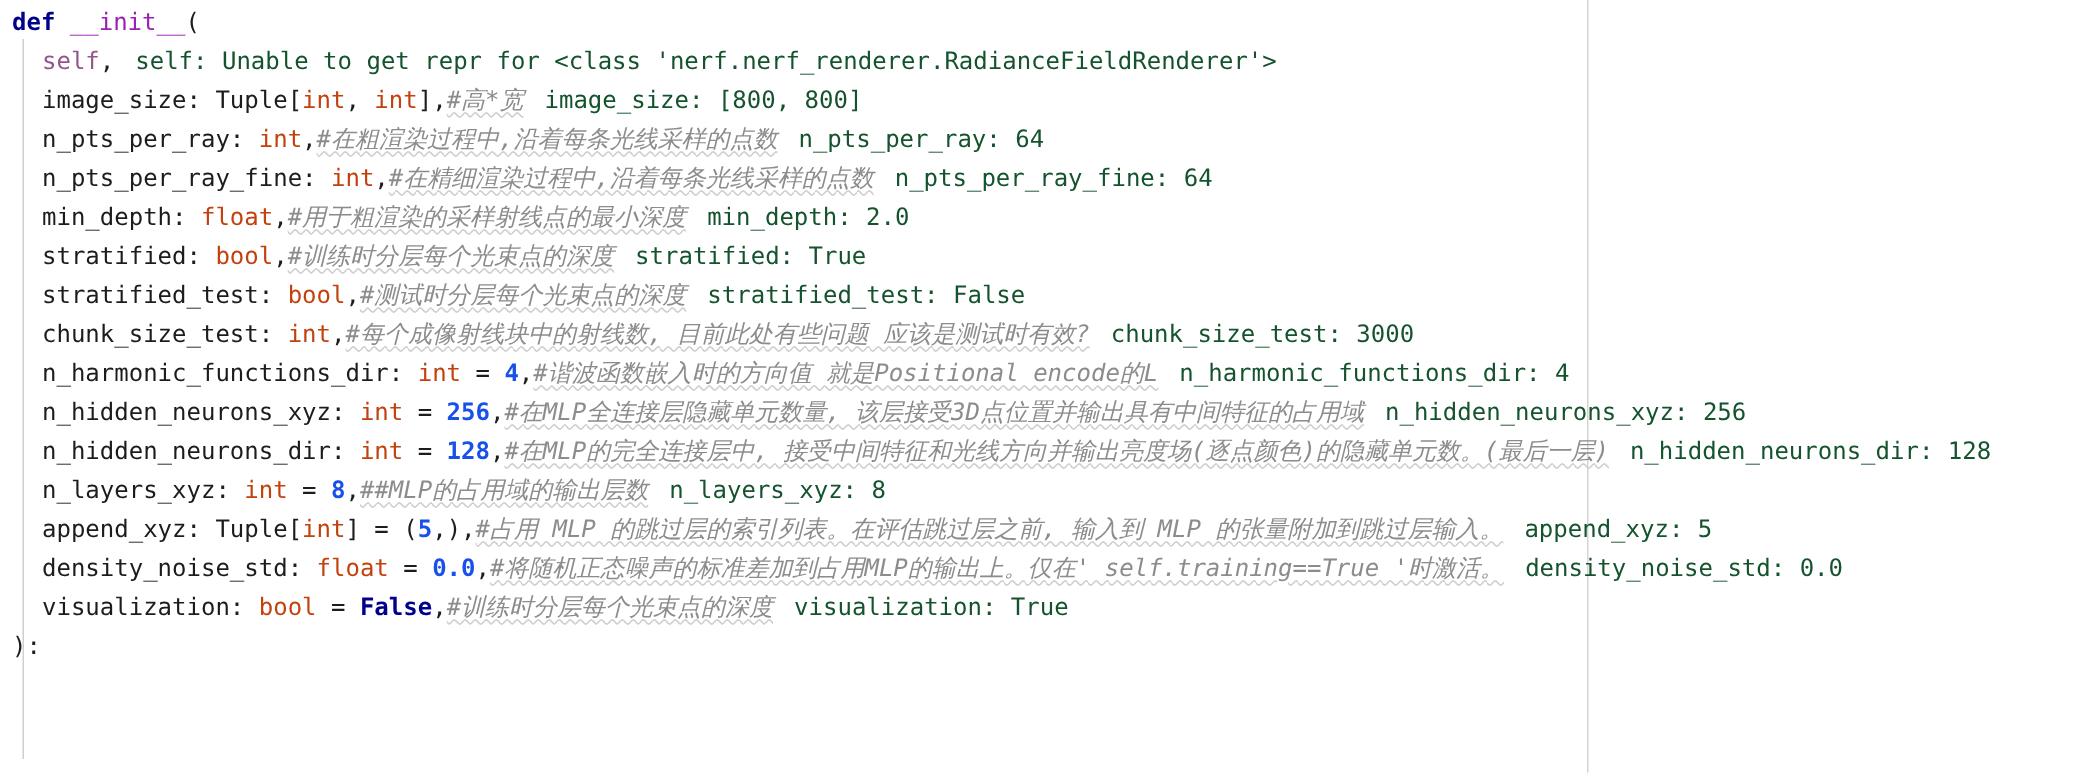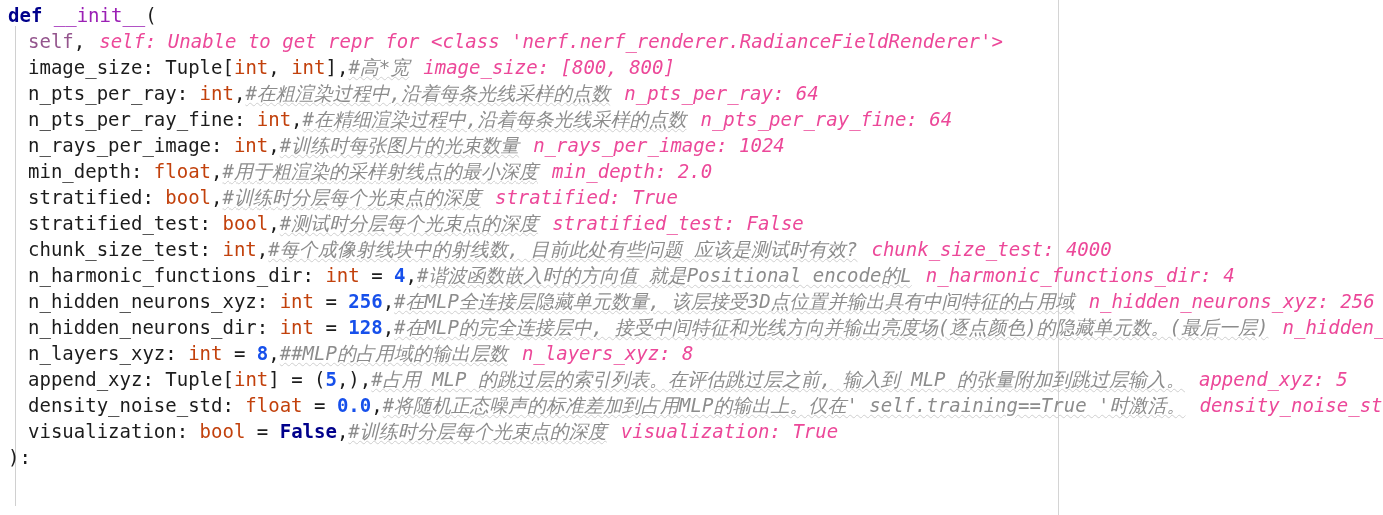--- a/index.html
+++ b/index.html
@@ -45,21 +45,21 @@
     left: 0;
     top: 0;
     width: 1383px;
     padding: 2px 0 0 0;
   }
 
   .line {
     height: 26px;
     line-height: 26px;
     white-space: pre;
-    font-size: 19px;
+    font-size: 16px;
     letter-spacing: 0px;
     color: #1c1c1c;
   }
 
   .ind1 { padding-left: 28px; }
   .ind0 { padding-left: 8px; }
 
   
   .tok-kw       { color: #00008b; font-weight: bold; }      
   .tok-fn       { color: #9b20b5; }                          
@@ -76,42 +76,40 @@
     font-style: italic;
     text-decoration-line: underline;
     text-decoration-style: wavy;
     text-decoration-color: #cfcfcf;
     text-decoration-thickness: 1px;
     text-underline-offset: 2px;
   }
 
   
   .tok-hint {
-    color: #ec4899;
-    font-style: italic;
+    color: #14532d;
   }
   .hint-gap { display: inline-block; width: 14px; }
 </style>
 </head>
 <body>
 
 <div id="editor">
   <div class="indent-guide"></div>
   <div class="margin-guide"></div>
   <div class="code-lines">
       <div class="line ind0"><span class="tok-kw">def</span><span class="tok-plain"> </span><span class="tok-fn">__init__</span><span class="tok-punct">(</span></div>
       <div class="line ind1"><span class="tok-self">self</span><span class="tok-punct">,</span><span class="hint-gap"></span><span class="tok-hint">self: Unable to get repr for &lt;class 'nerf.nerf_renderer.RadianceFieldRenderer'&gt;</span></div>
       <div class="line ind1"><span class="tok-plain">image_size: </span><span class="tok-plain">Tuple</span><span class="tok-punct">[</span><span class="tok-type">int</span><span class="tok-punct">, </span><span class="tok-type">int</span><span class="tok-punct">],</span><span class="tok-comment">#高*宽</span><span class="hint-gap"></span><span class="tok-hint">image_size: [800, 800]</span></div>
       <div class="line ind1"><span class="tok-plain">n_pts_per_ray: </span><span class="tok-type">int</span><span class="tok-punct">,</span><span class="tok-comment">#在粗渲染过程中,沿着每条光线采样的点数</span><span class="hint-gap"></span><span class="tok-hint">n_pts_per_ray: 64</span></div>
       <div class="line ind1"><span class="tok-plain">n_pts_per_ray_fine: </span><span class="tok-type">int</span><span class="tok-punct">,</span><span class="tok-comment">#在精细渲染过程中,沿着每条光线采样的点数</span><span class="hint-gap"></span><span class="tok-hint">n_pts_per_ray_fine: 64</span></div>
-      <div class="line ind1"><span class="tok-plain">n_rays_per_image: </span><span class="tok-type">int</span><span class="tok-punct">,</span><span class="tok-comment">#训练时每张图片的光束数量</span><span class="hint-gap"></span><span class="tok-hint">n_rays_per_image: 1024</span></div>
       <div class="line ind1"><span class="tok-plain">min_depth: </span><span class="tok-type">float</span><span class="tok-punct">,</span><span class="tok-comment">#用于粗渲染的采样射线点的最小深度</span><span class="hint-gap"></span><span class="tok-hint">min_depth: 2.0</span></div>
       <div class="line ind1"><span class="tok-plain">stratified: </span><span class="tok-type">bool</span><span class="tok-punct">,</span><span class="tok-comment">#训练时分层每个光束点的深度</span><span class="hint-gap"></span><span class="tok-hint">stratified: True</span></div>
       <div class="line ind1"><span class="tok-plain">stratified_test: </span><span class="tok-type">bool</span><span class="tok-punct">,</span><span class="tok-comment">#测试时分层每个光束点的深度</span><span class="hint-gap"></span><span class="tok-hint">stratified_test: False</span></div>
-      <div class="line ind1"><span class="tok-plain">chunk_size_test: </span><span class="tok-type">int</span><span class="tok-punct">,</span><span class="tok-comment">#每个成像射线块中的射线数, 目前此处有些问题 应该是测试时有效?</span><span class="hint-gap"></span><span class="tok-hint">chunk_size_test: 4000</span></div>
+      <div class="line ind1"><span class="tok-plain">chunk_size_test: </span><span class="tok-type">int</span><span class="tok-punct">,</span><span class="tok-comment">#每个成像射线块中的射线数, 目前此处有些问题 应该是测试时有效?</span><span class="hint-gap"></span><span class="tok-hint">chunk_size_test: 3000</span></div>
       <div class="line ind1"><span class="tok-plain">n_harmonic_functions_dir: </span><span class="tok-type">int</span><span class="tok-punct"> = </span><span class="tok-num">4</span><span class="tok-punct">,</span><span class="tok-comment">#谐波函数嵌入时的方向值 就是Positional encode的L</span><span class="hint-gap"></span><span class="tok-hint">n_harmonic_functions_dir: 4</span></div>
       <div class="line ind1"><span class="tok-plain">n_hidden_neurons_xyz: </span><span class="tok-type">int</span><span class="tok-punct"> = </span><span class="tok-num">256</span><span class="tok-punct">,</span><span class="tok-comment">#在MLP全连接层隐藏单元数量, 该层接受3D点位置并输出具有中间特征的占用域</span><span class="hint-gap"></span><span class="tok-hint">n_hidden_neurons_xyz: 256</span></div>
       <div class="line ind1"><span class="tok-plain">n_hidden_neurons_dir: </span><span class="tok-type">int</span><span class="tok-punct"> = </span><span class="tok-num">128</span><span class="tok-punct">,</span><span class="tok-comment">#在MLP的完全连接层中, 接受中间特征和光线方向并输出亮度场(逐点颜色)的隐藏单元数。(最后一层)</span><span class="hint-gap"></span><span class="tok-hint">n_hidden_neurons_dir: 128</span></div>
       <div class="line ind1"><span class="tok-plain">n_layers_xyz: </span><span class="tok-type">int</span><span class="tok-punct"> = </span><span class="tok-num">8</span><span class="tok-punct">,</span><span class="tok-comment">##MLP的占用域的输出层数</span><span class="hint-gap"></span><span class="tok-hint">n_layers_xyz: 8</span></div>
       <div class="line ind1"><span class="tok-plain">append_xyz: </span><span class="tok-plain">Tuple</span><span class="tok-punct">[</span><span class="tok-type">int</span><span class="tok-punct">] = (</span><span class="tok-num">5</span><span class="tok-punct">,),</span><span class="tok-comment">#占用 MLP 的跳过层的索引列表。在评估跳过层之前, 输入到 MLP 的张量附加到跳过层输入。</span><span class="hint-gap"></span><span class="tok-hint">append_xyz: 5</span></div>
       <div class="line ind1"><span class="tok-plain">density_noise_std: </span><span class="tok-type">float</span><span class="tok-punct"> = </span><span class="tok-num">0.0</span><span class="tok-punct">,</span><span class="tok-comment">#将随机正态噪声的标准差加到占用MLP的输出上。仅在' self.training==True '时激活。</span><span class="hint-gap"></span><span class="tok-hint">density_noise_std: 0.0</span></div>
       <div class="line ind1"><span class="tok-plain">visualization: </span><span class="tok-type">bool</span><span class="tok-punct"> = </span><span class="tok-const">False</span><span class="tok-punct">,</span><span class="tok-comment">#训练时分层每个光束点的深度</span><span class="hint-gap"></span><span class="tok-hint">visualization: True</span></div>
       <div class="line ind0"><span class="tok-punct">):</span></div>
     </div>
 </div>

